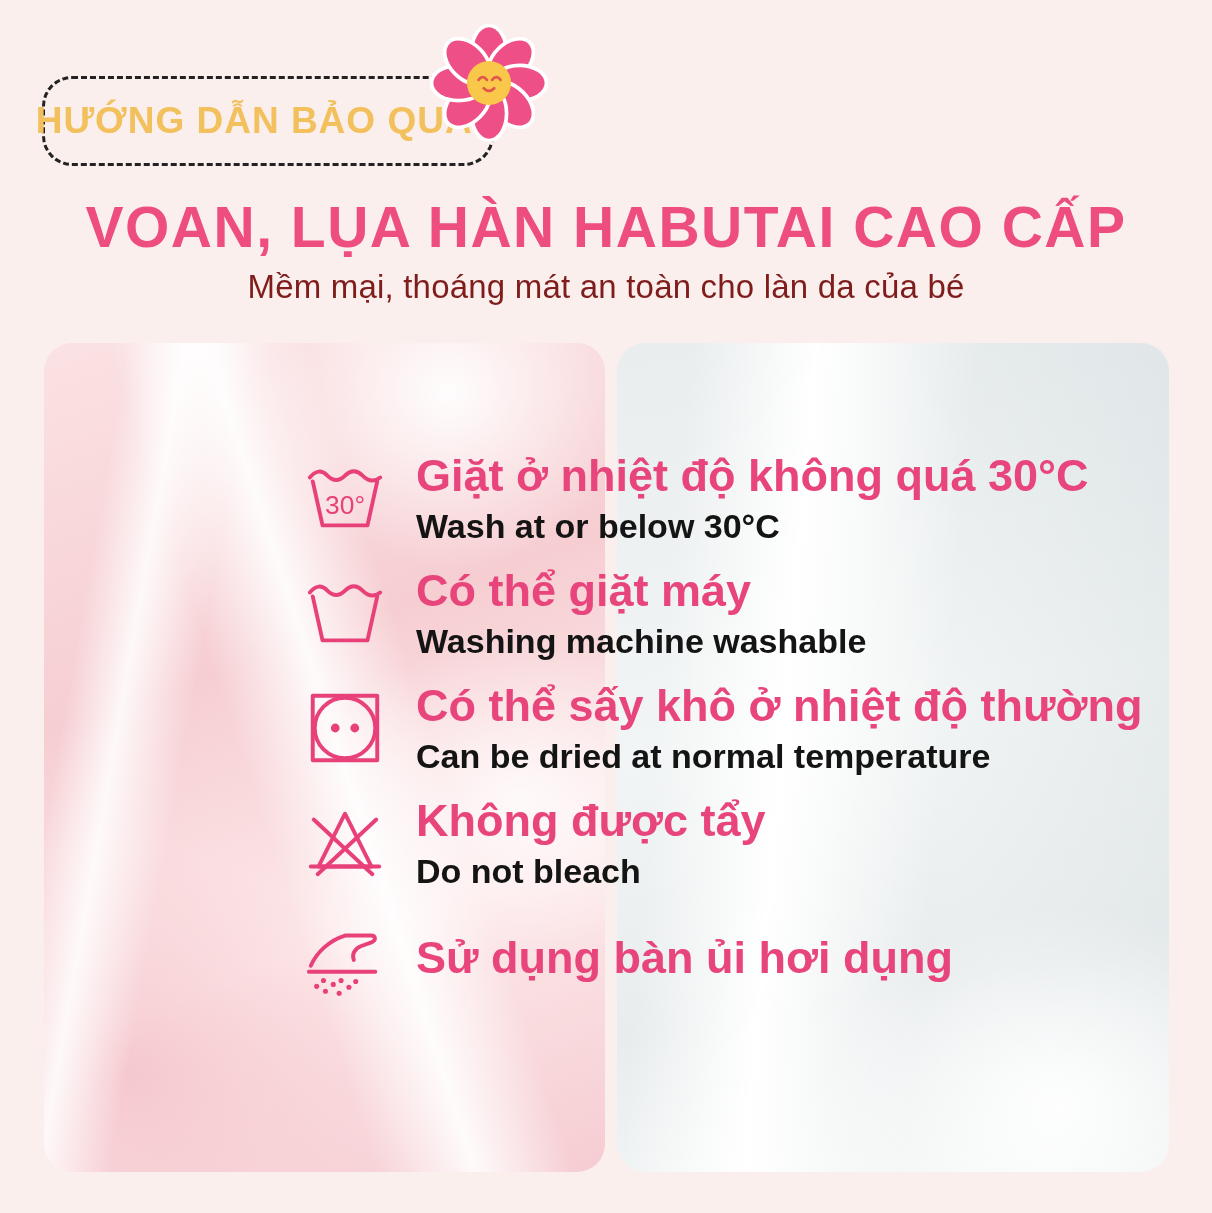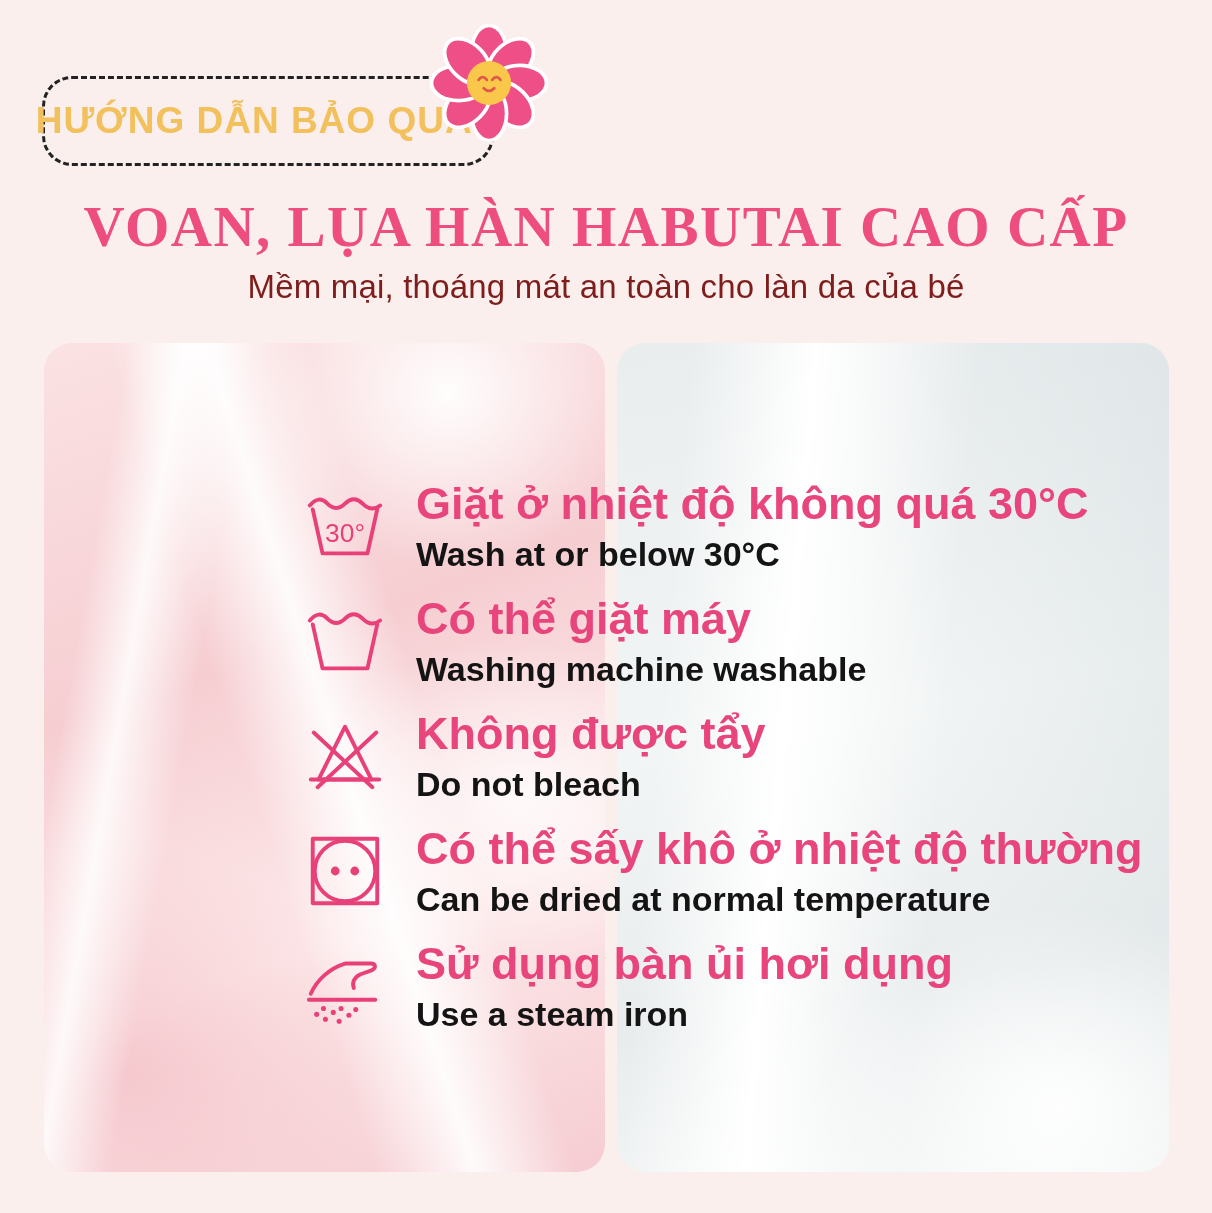--- a/index.html
+++ b/index.html
@@ -20,21 +20,21 @@
   .badge-label{
     font-size:37px; font-weight:bold; color:#f2c05c; letter-spacing:1px;
     white-space:nowrap;
   }
   .flower{ position:absolute; left:426px; top:20px; width:126px; height:126px; }
 
   
   .title{
     position:absolute; top:194px; left:0; width:100%;
     text-align:center; font-size:57px; font-weight:800; color:#ee4d80;
-    letter-spacing:1.5px; white-space:nowrap;font-family:Liberation Serif, serif;
+    letter-spacing:1.5px; white-space:nowrap;
   }
   .subtitle{
     position:absolute; top:268px; left:0; width:100%;
     text-align:center; font-size:33px; font-weight:400; color:#7f1d1d;
     letter-spacing:0.2px;
   }
 
   
   .photo{ position:absolute; top:343px; height:829px; border-radius:28px; }
   .photo-left{
@@ -50,21 +50,21 @@
   .photo-right{
     left:617px; width:552px;
     background:
       linear-gradient(95deg, rgba(255,255,255,0) 12%, #ffffff 32%, rgba(255,255,255,0) 58%),
       radial-gradient(ellipse 70% 40% at 80% 92%, rgba(255,255,255,.9), rgba(255,255,255,0) 60%),
       linear-gradient(255deg, rgba(220,227,229,.7), rgba(220,227,229,0) 45%),
       linear-gradient(170deg,#e9edee 0%,#f2f5f5 45%,#e8eced 75%,#f6f8f8 100%);
   }
 
   
-  .care-list{ position:absolute; left:302px; top:486px; z-index:2; }
+  .care-list{ position:absolute; left:302px; top:458px; z-index:2; }
   .care-item{ display:flex; align-items:center; height:80px; margin-bottom:35px; }
   .care-icon{ width:86px; height:86px; flex:0 0 86px; }
   .care-icon svg{ width:100%; height:100%; display:block; }
   .care-text{ margin-left:28px; }
   .care-vi{ font-size:45px; font-weight:bold; color:#e8457c; line-height:1.1; white-space:nowrap; }
   .care-en{ font-size:34px; font-weight:700; color:#141414; line-height:1.1; white-space:nowrap;margin-top:8px; }
 
   .stroke-icon{ stroke:#e8417a; stroke-width:4; fill:none; stroke-linecap:round; stroke-linejoin:round; }
   .icon-30-label{ font-size:27px; font-weight:500; fill:#e8417a;
                   font-family:"Liberation Sans","DejaVu Sans",sans-serif; }
@@ -126,44 +126,44 @@
     </span>
     <span class="care-text">
       <div class="care-vi">Có thể giặt máy</div>
       <div class="care-en">Washing machine washable</div>
     </span>
   </div>
 
   <div class="care-item">
     <span class="care-icon">
       <svg viewBox="0 0 88 88">
+        <rect class="stroke-icon" x="11" y="11" width="66" height="66"></rect>
+        <circle class="stroke-icon" cx="44" cy="44" r="31"></circle>
+        <circle cx="34" cy="44" r="4.5" fill="#e8417a"></circle>
+        <circle cx="54" cy="44" r="4.5" fill="#e8417a"></circle>
+      </svg>
+    </span>
+    <span class="care-text">
+      <div class="care-vi">Có thể sấy khô ở nhiệt độ thường</div>
+      <div class="care-en">Can be dried at normal temperature</div>
+    </span>
+  </div>
+
+  <div class="care-item">
+    <span class="care-icon">
+      <svg viewBox="0 0 88 88">
         <path class="stroke-icon" d="M44 14 L17 68 L71 68 Z"></path>
         <path class="stroke-icon" d="M9 68 L79 68"></path>
         <path class="stroke-icon" d="M12 20 L72 76"></path>
         <path class="stroke-icon" d="M76 20 L16 76"></path>
       </svg>
     </span>
     <span class="care-text">
       <div class="care-vi">Không được tẩy</div>
       <div class="care-en">Do not bleach</div>
-    </span>
-  </div>
-
-  <div class="care-item">
-    <span class="care-icon">
-      <svg viewBox="0 0 88 88">
-        <rect class="stroke-icon" x="11" y="11" width="66" height="66"></rect>
-        <circle class="stroke-icon" cx="44" cy="44" r="31"></circle>
-        <circle cx="34" cy="44" r="4.5" fill="#e8417a"></circle>
-        <circle cx="54" cy="44" r="4.5" fill="#e8417a"></circle>
-      </svg>
-    </span>
-    <span class="care-text">
-      <div class="care-vi">Có thể sấy khô ở nhiệt độ thường</div>
-      <div class="care-en">Can be dried at normal temperature</div>
     </span>
   </div>
 
   <div class="care-item">
     <span class="care-icon">
       <svg viewBox="0 0 88 88">
         <path class="stroke-icon" d="M7 58 L75 58"></path>
         <path class="stroke-icon" d="M9 52 C15 38 28 26 44 21 L70 21 C76 21 76 26 71 28 L60 32 C53 35 51 41 53 46"></path>
         <g fill="#e8417a">
           <circle cx="15" cy="73" r="2.6"></circle>
@@ -172,17 +172,16 @@
             <circle cx="32" cy="71" r="2.6"></circle>
           <circle cx="38" cy="80" r="2.6"></circle>
             <circle cx="40" cy="67" r="2.6"></circle>
           <circle cx="48" cy="74" r="2.6"></circle>
             <circle cx="55" cy="68" r="2.6"></circle>
         </g>
       </svg>
     </span>
     <span class="care-text">
       <div class="care-vi">Sử dụng bàn ủi hơi dụng</div>
-      <div class="care-en">Use a steam iron</div>
     </span>
   </div>
 
 </div>
 
 </body></html>

